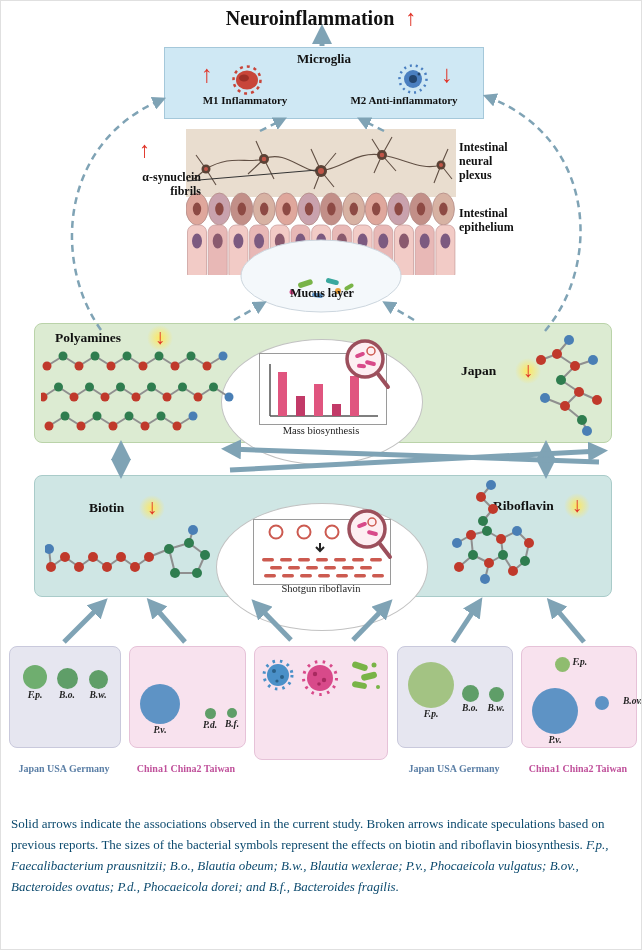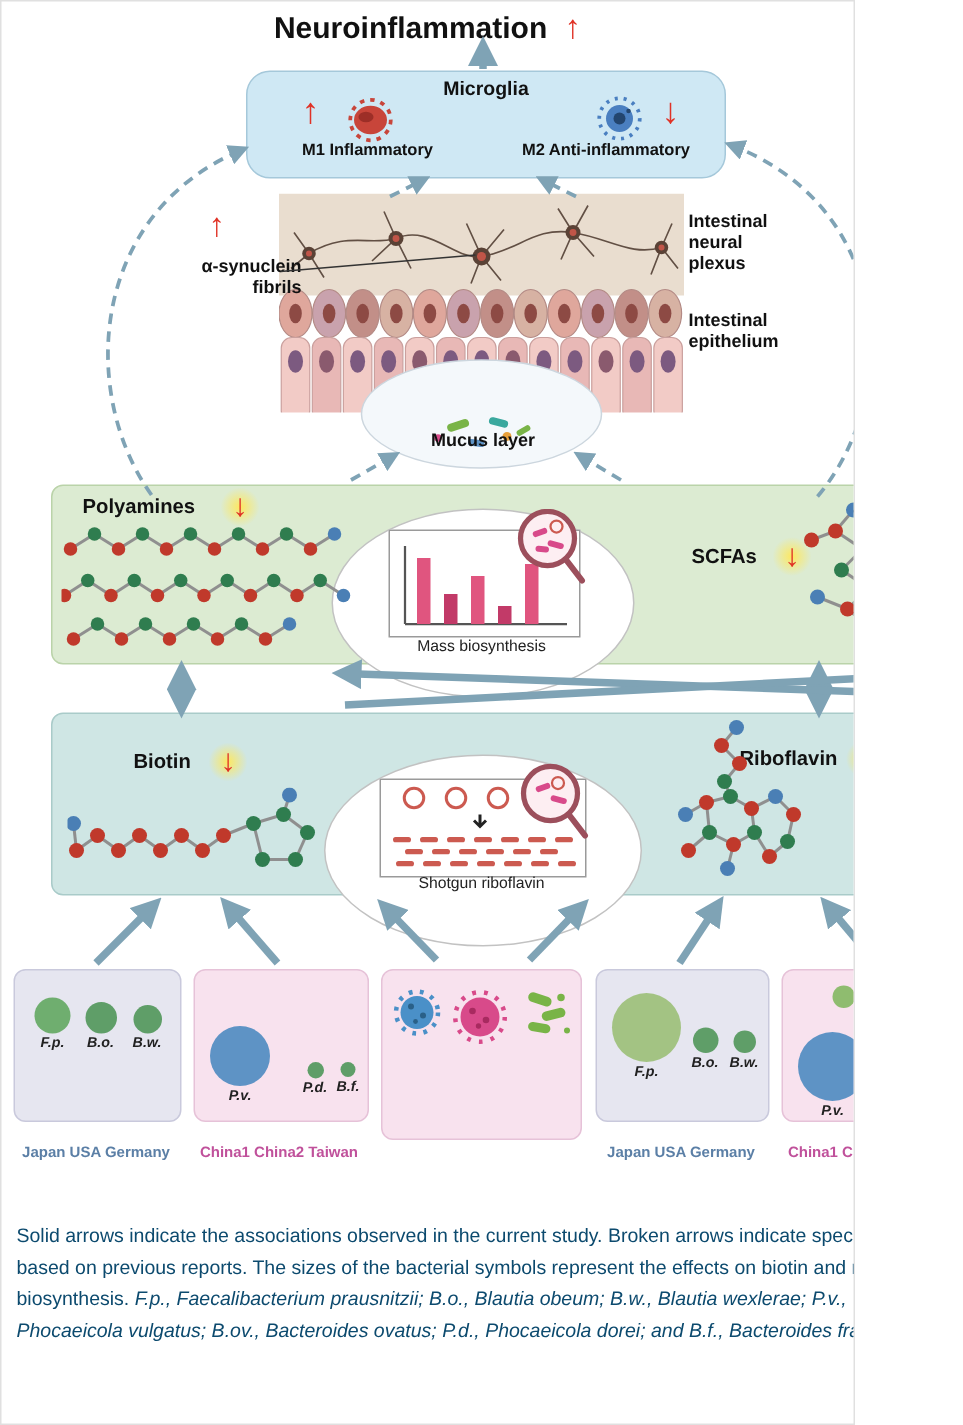--- a/index.html
+++ b/index.html
@@ -1,22 +1,22 @@
 <!DOCTYPE html>
 <html><head>
 <meta charset="utf-8">
 <style>
   html,body{margin:0;padding:0;background:#fff;}
-  .page{position:relative;width:570px;height:950px;background:#fff;border:1px solid #e0e0e0;box-sizing:border-box;
-        font-family:Liberation Sans, sans-serif;color:#111;overflow:hidden;}
+  .page{position:relative;width:642px;height:950px;background:#fff;border:1px solid #e0e0e0;box-sizing:border-box;
+        font-family:Liberation Serif, serif;color:#111;overflow:hidden;}
   .abs{position:absolute;}
   .fig-title{position:absolute;top:4px;left:0;right:0;text-align:center;font-size:20px;font-weight:800;}
   .red{color:#e03226;font-weight:800;}
   .mg-box{position:absolute;left:163px;top:46px;width:318px;height:70px;background:#cfe8f4;
-          border:1.5px solid #a5c8da;border-radius:16px;}
+          border:1.5px solid #a5c8da;border-radius:0;}
   .mg-title{position:absolute;top:3px;left:0;right:0;text-align:center;font-weight:700;font-size:13px;}
   .mg-sub{position:absolute;top:46px;font-weight:700;font-size:11px;text-align:center;}
   .side-lbl{position:absolute;font-weight:700;font-size:12px;line-height:1.15;}
   .box-label{position:absolute;font-size:13.5px;font-weight:700;}
   .glow{position:absolute;width:26px;height:26px;border-radius:50%;text-align:center;line-height:25px;
         font-size:21px;font-weight:800;color:#e03226;
         background:radial-gradient(closest-side,rgba(255,232,90,.95),rgba(255,232,90,0));}
   .green-box{position:absolute;left:33px;top:322px;width:576px;height:118px;background:#dcebd2;
              border:1.5px solid #bad3a9;border-radius:8px;}
   .teal-box{position:absolute;left:33px;top:474px;width:576px;height:120px;background:#cfe6e4;
@@ -164,21 +164,21 @@
   <span class="abs red" style="left:138px;top:136px;font-size:22px;">↑</span>
   <div class="side-lbl" style="left:114px;top:170px;width:86px;text-align:right;">α-synuclein fibrils</div>
   <div class="side-lbl" style="left:458px;top:140px;width:64px;">Intestinal neural plexus</div>
   <div class="side-lbl" style="left:458px;top:206px;width:70px;">Intestinal epithelium</div>
   <div class="side-lbl" style="left:251px;top:286px;width:140px;text-align:center;font-size:12px;">Mucus layer</div>
 
   <div class="green-box"></div>
   <div class="dome" style="left:220px;top:338px;width:200px;height:124px;"></div>
   <div class="box-label" style="left:54px;top:329px;">Polyamines</div>
   <span class="glow" style="left:146px;top:324px;">↓</span>
-  <div class="box-label" style="left:460px;top:362px;">SCFAs</div>
+  <div class="box-label" style="left:460px;top:362px;">Japan</div>
   <span class="glow" style="left:514px;top:357px;">↓</span>
   <svg id="mol-poly" class="abs" style="left:40px;top:346px;" width="200" height="90" viewBox="0 0 200 90">
       <line x1="6" y1="19" x2="22" y2="9" stroke="#8f8f8f" stroke-width="2"></line>
       <line x1="22" y1="9" x2="38" y2="19" stroke="#8f8f8f" stroke-width="2"></line>
       <line x1="38" y1="19" x2="54" y2="9" stroke="#8f8f8f" stroke-width="2"></line>
       <line x1="54" y1="9" x2="70" y2="19" stroke="#8f8f8f" stroke-width="2"></line>
       <line x1="70" y1="19" x2="86" y2="9" stroke="#8f8f8f" stroke-width="2"></line>
       <line x1="86" y1="9" x2="102" y2="19" stroke="#8f8f8f" stroke-width="2"></line>
       <line x1="102" y1="19" x2="118" y2="9" stroke="#8f8f8f" stroke-width="2"></line>
       <line x1="118" y1="9" x2="134" y2="19" stroke="#8f8f8f" stroke-width="2"></line>

